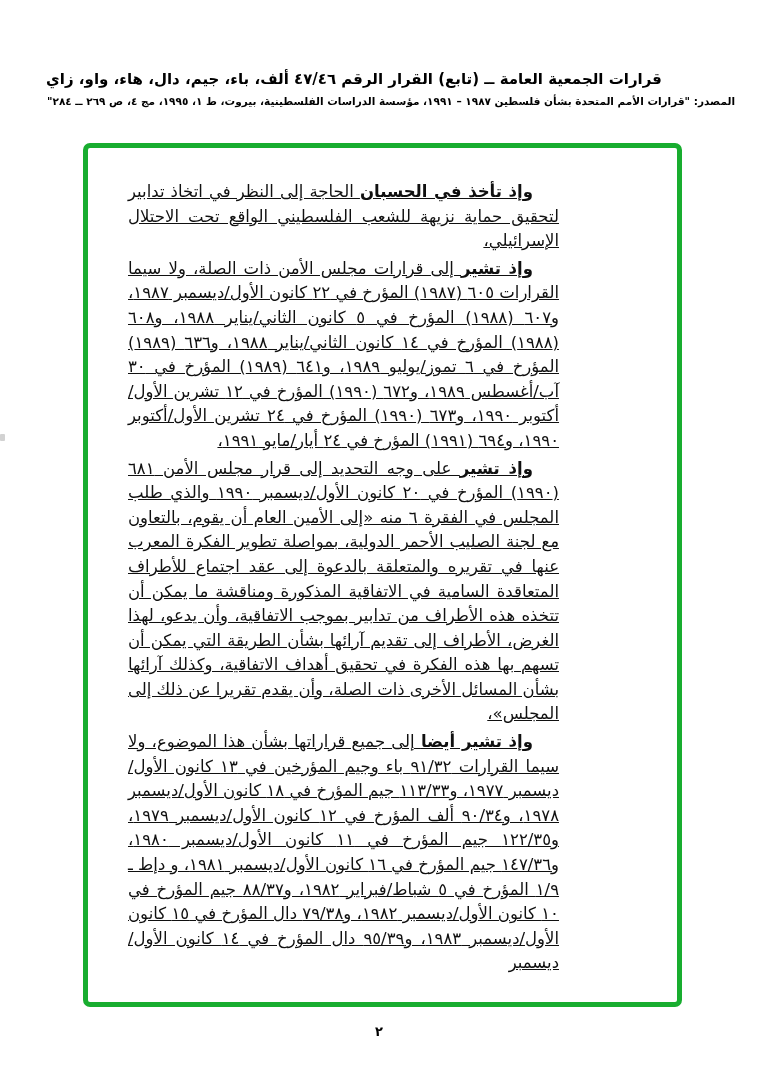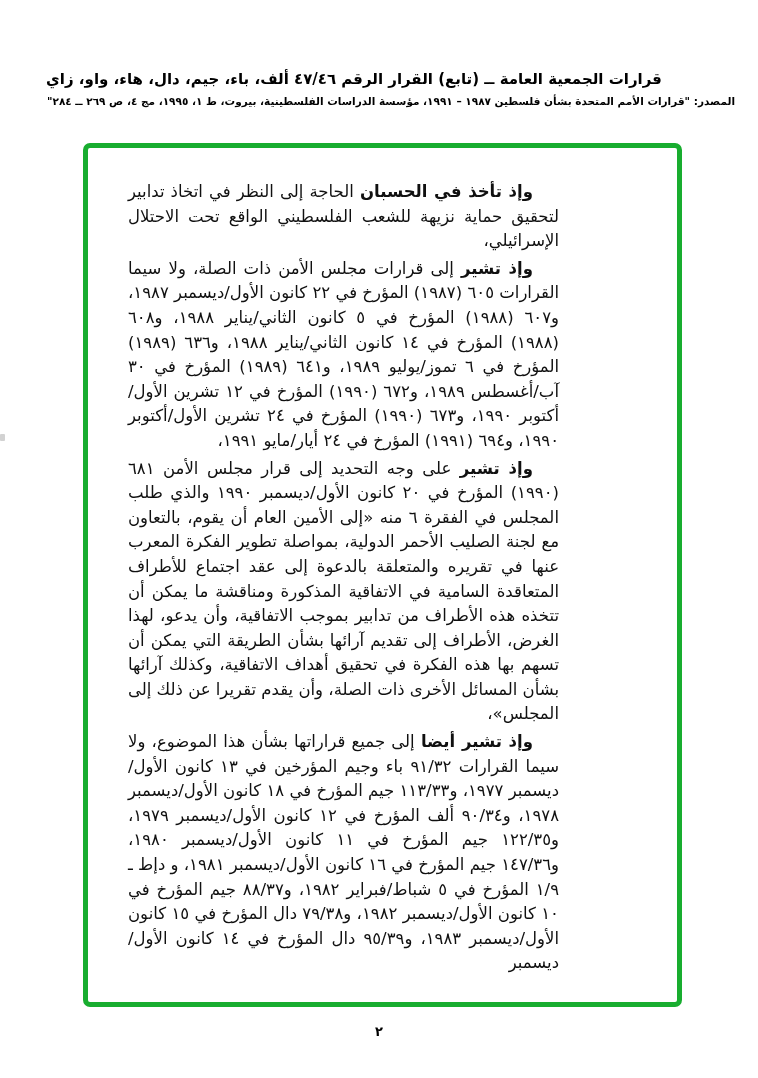--- a/index.html
+++ b/index.html
@@ -38,20 +38,21 @@
     border-radius:7px;
     background:#ffffff;
   }
   .text-col{
     direction:rtl;
     margin:32px 118px 16px 40px;
     text-align:justify;
     font-size:16.5px;
     line-height:24.6px;
     color:#101010;
+    text-decoration:underline;
   }
   .text-col p{
     margin:0 0 3px 0;
     text-indent:26px;
   }
   .text-col b{
     font-weight:bold;
   }
   .page-num{
     position:absolute;

